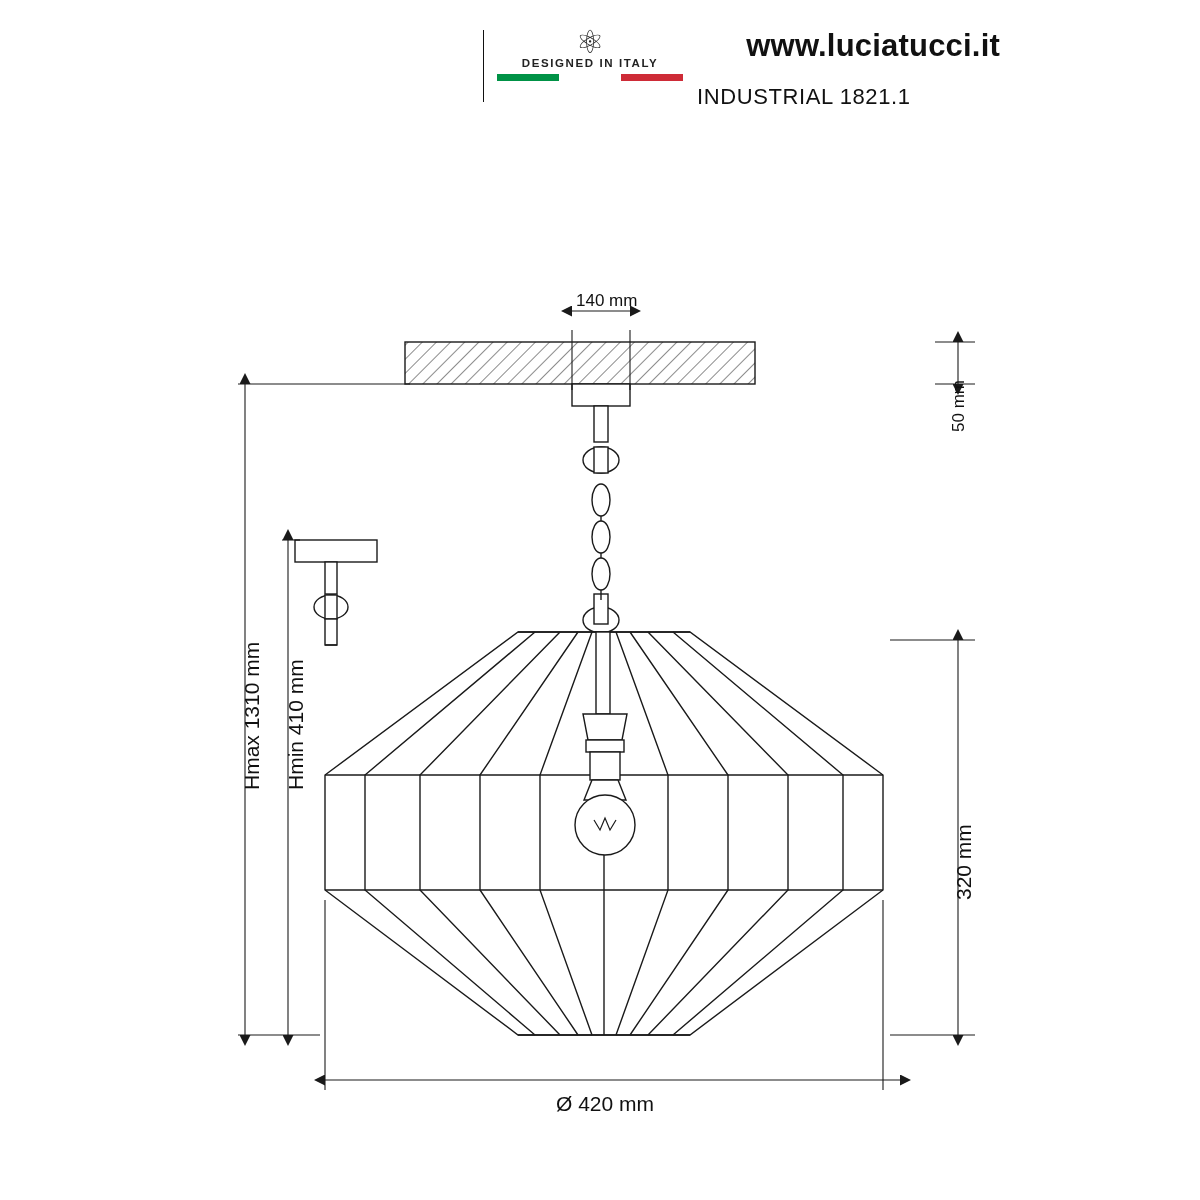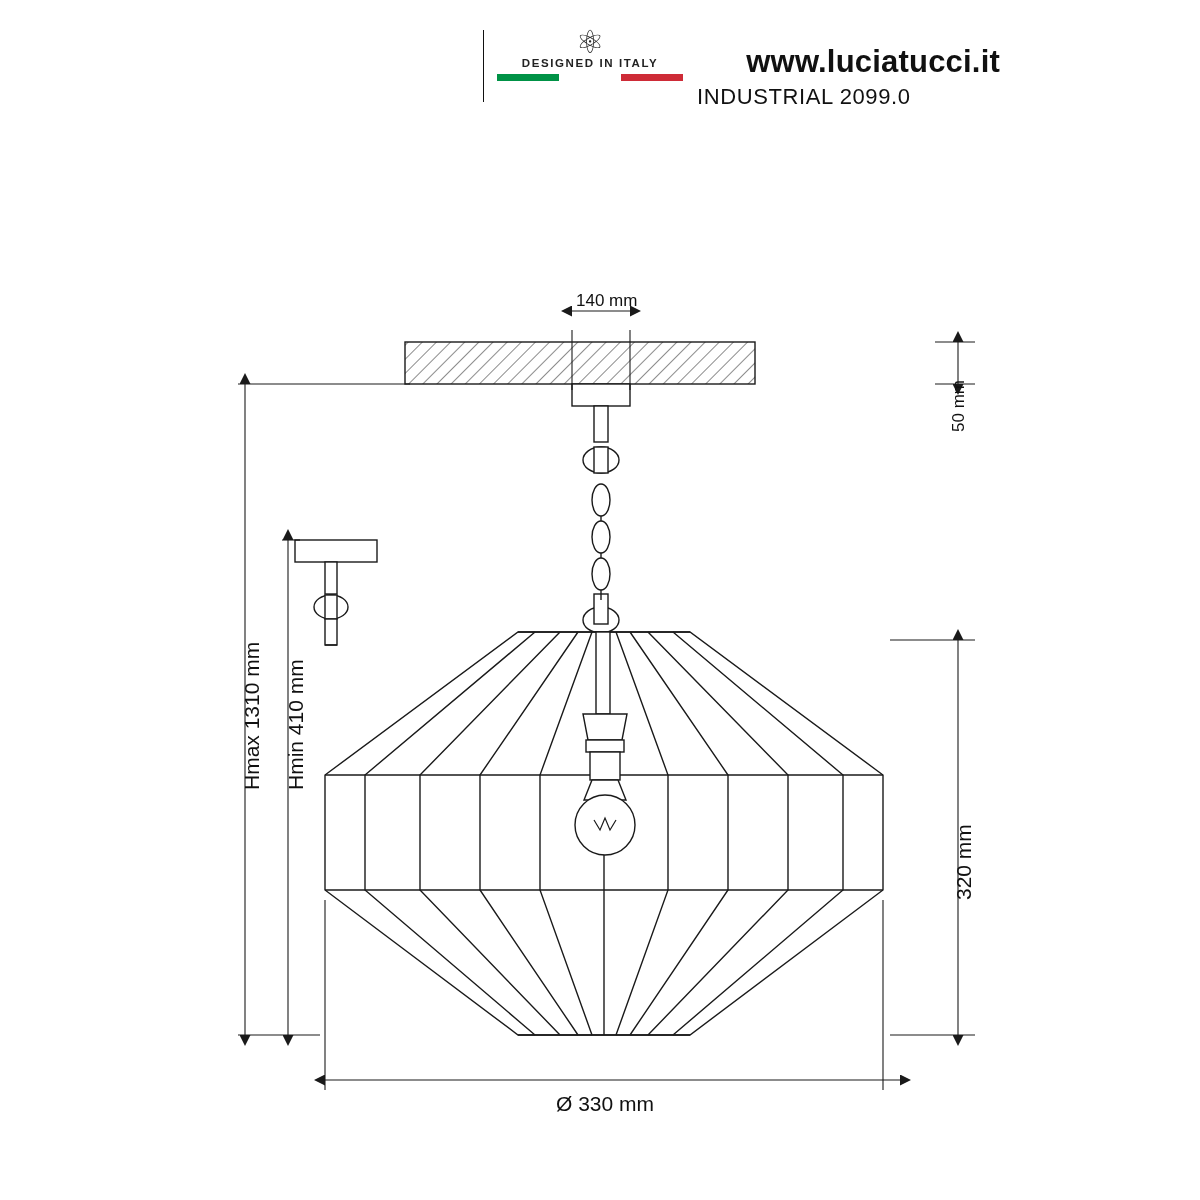--- a/index.html
+++ b/index.html
@@ -82,21 +82,20 @@
 
   .site {
     position: absolute;
     right: 200px;
     top: 28px;
     font-size: 31px;
     font-weight: bold;
     color: #111;
     white-space: nowrap;
     letter-spacing: 0.2px;
-    margin-top: 16px;
   }
   .model {
     position: absolute;
     left: 697px;
     top: 84px;
     font-size: 22px;
     color: #111;
     letter-spacing: 0.6px;
     white-space: nowrap;
   }
@@ -137,21 +136,21 @@
     <div class="giglio">⚛</div>
     <div class="designed-text">DESIGNED IN ITALY</div>
     <div class="flag">
       <i style="background:#009246"></i>
         <i style="background:#ffffff"></i>
         <i style="background:#ce2b37"></i>
     </div>
   </div>
 
   <div class="site">www.luciatucci.it</div>
-  <div class="model">INDUSTRIAL 2099.0</div>
+  <div class="model">INDUSTRIAL 1821.1</div>
 </div>
 
 <div class="canvas">
 <svg width="1200" height="1200" viewBox="0 0 1200 1200">
   <defs>
     <pattern id="hatch" width="10" height="10" patternTransform="rotate(45)" patternUnits="userSpaceOnUse">
       <line x1="0" y1="0" x2="0" y2="10" stroke="#1a1a1a" stroke-width="1"></line>
     </pattern>
     <marker id="arrL" markerWidth="12" markerHeight="10" refX="10" refY="5" orient="auto">
       <path d="M10,0 L0,5 L10,10 z" fill="#1a1a1a"></path>
@@ -245,14 +244,14 @@
   <div class="dim-label" style="left:576px; top:291px;">140 mm</div>
 
   <div class="dim-label rot" style="left:949px; top:432px;">50 mm</div>
 
   <div class="dim-label rot big-dim" style="left:240px; top:790px;">Hmax 1310 mm</div>
 
   <div class="dim-label rot big-dim" style="left:284px; top:790px;">Hmin 410 mm</div>
 
   <div class="dim-label rot big-dim" style="left:952px; top:900px;">320 mm</div>
 
-  <div class="dim-label big-dim" style="left:556px; top:1092px;">Ø 330 mm</div>
+  <div class="dim-label big-dim" style="left:556px; top:1092px;">Ø 420 mm</div>
 </div>
 
 </body></html>

